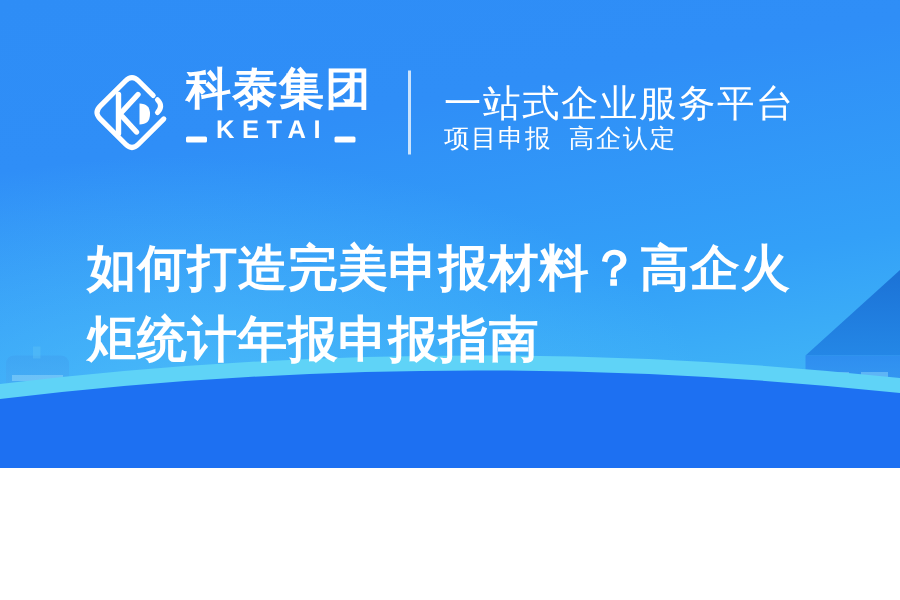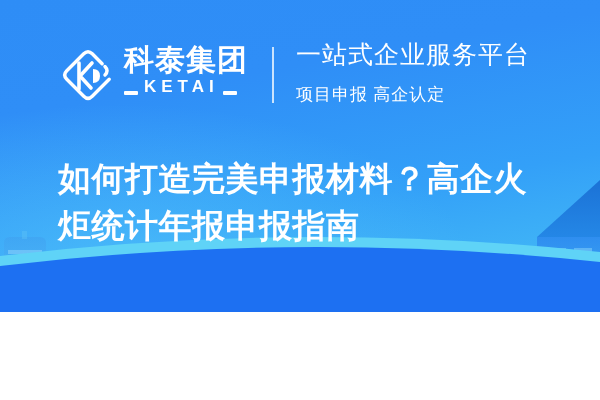--- a/index.html
+++ b/index.html
@@ -116,23 +116,23 @@
     line-height: 30px;
     letter-spacing: 1px;
     white-space: nowrap;
     font-family: "DejaVu Sans", "Liberation Sans", sans-serif;
   }
   .tagline-sub {
     font-size: 17px;
     color: #ffffff;
     line-height: 22px;
     letter-spacing: 1px;
-    margin-top: 14px;
-    white-space: nowrap;
-    font-family: Liberation Serif, serif;
+    margin-top: 0;
+    white-space: nowrap;
+    font-family: Liberation Mono, monospace;
   }
 
   
   .title {
     position: absolute;
     left: 58px;
     top: 155px;
     width: 500px;
     font-size: 33px;
     font-weight: 700;

